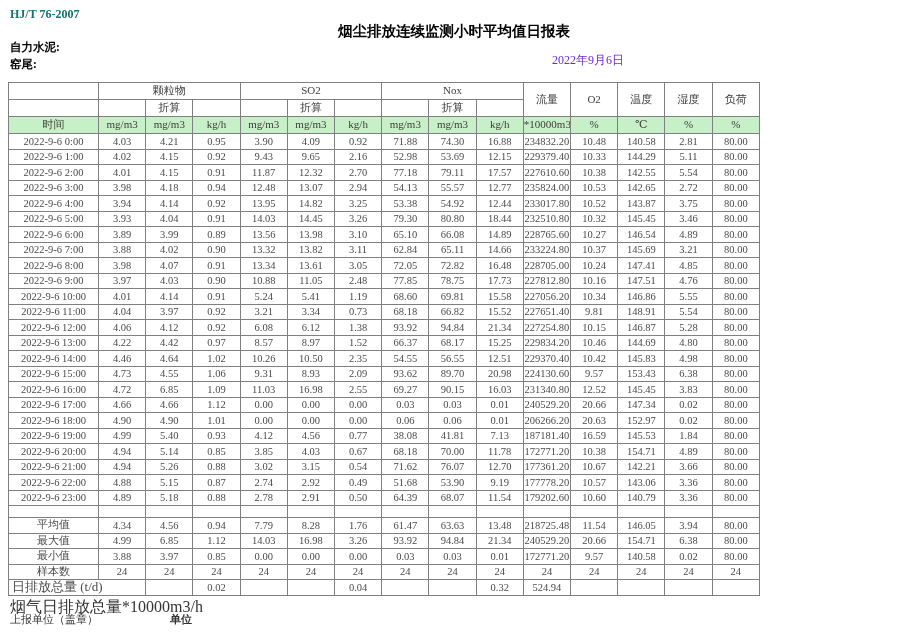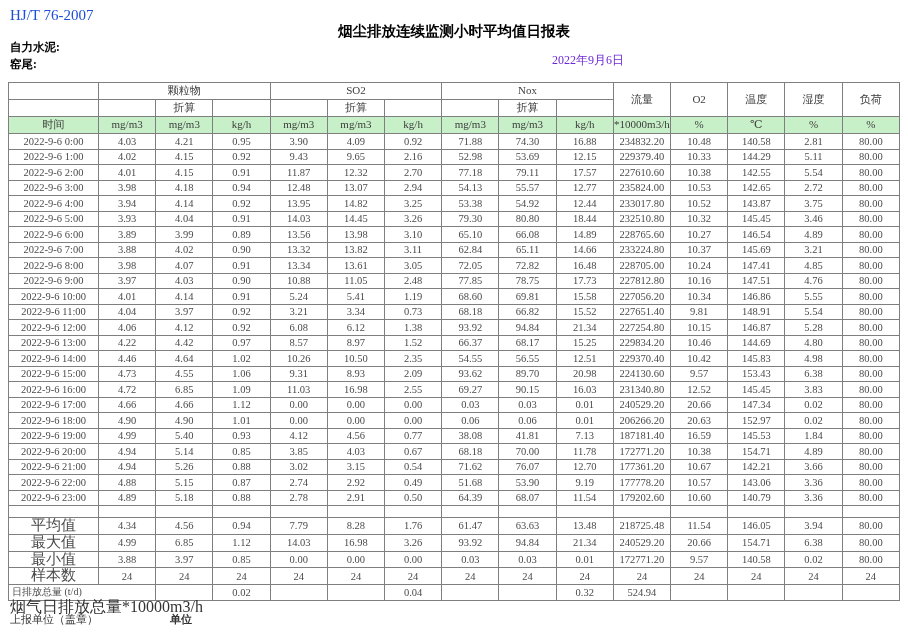--- a/index.html
+++ b/index.html
@@ -2,40 +2,40 @@
 <html><head>
 <meta charset="utf-8">
 <style>
   html,body{margin:0;padding:0;}
   body{
     width:908px;height:632px;position:relative;background:#ffffff;
     font-family:"Liberation Serif","DejaVu Serif",serif;color:#404040;
     overflow:hidden;
   }
   .abs{position:absolute;white-space:nowrap;}
-  .standard{left:10px;top:7px;font-size:15px;font-weight:normal;color:#1d4ed8;}
+  .standard{left:10px;top:7px;font-size:12px;font-weight:bold;color:#0f766e;}
   .title{left:0;top:22px;width:908px;text-align:center;font-size:14.5px;font-weight:bold;color:#000;}
   .company{left:10px;top:40px;font-size:11.5px;font-weight:bold;color:#000;}
   .kiln{left:10px;top:57px;font-size:11.5px;font-weight:bold;color:#000;}
   .date{left:552px;top:52px;font-size:12px;color:#6d28d9;}
   table{
-    position:absolute;left:8px;top:82px;width:892px;
+    position:absolute;left:8px;top:82px;width:752px;
     border-collapse:collapse;table-layout:fixed;font-size:10.5px;
   }
   col.c-time{width:90px;}
   th,td{
     border:1px solid #7f7f7f;text-align:center;vertical-align:middle;
     padding:0;height:14.5px;line-height:1.05;font-weight:normal;color:#4a4a4a;
     overflow:hidden;white-space:nowrap;
   }
   thead th{height:16px;font-size:11px;color:#3c3c3c;}
   tr.units th{background:#c8f0c8;}
   td.spacer{height:11px;}
-  td.row-label{font-size:15px;margin-left:35px;}
-  td.label-left{text-align:left;padding-left:3px;font-size:10px;}
+  td.row-label{font-size:11px;margin-left:35px;}
+  td.label-left{text-align:left;padding-left:3px;font-size:13px;}
   .footer1{left:10px;top:597px;font-size:16px;color:#333;}
   .footer2{left:10px;top:612px;font-size:11px;color:#333;text-align:right;}
   .footer2b{left:170px;top:612px;font-size:11px;color:#333;font-weight:bold;}
 </style>
 </head>
 <body>
 
 <div class="abs standard">HJ/T  76-2007</div>
 <div class="abs title">烟尘排放连续监测小时平均值日报表</div>
 <div class="abs company">自力水泥:</div>

